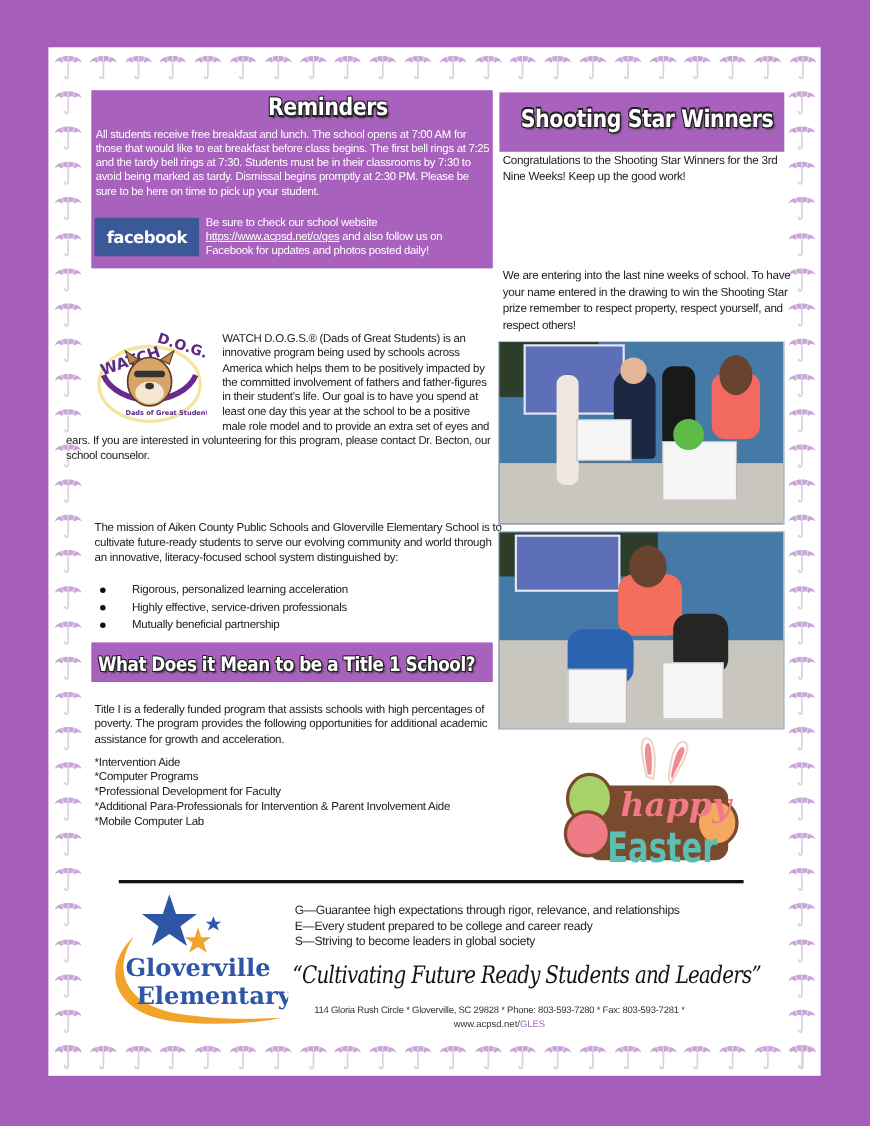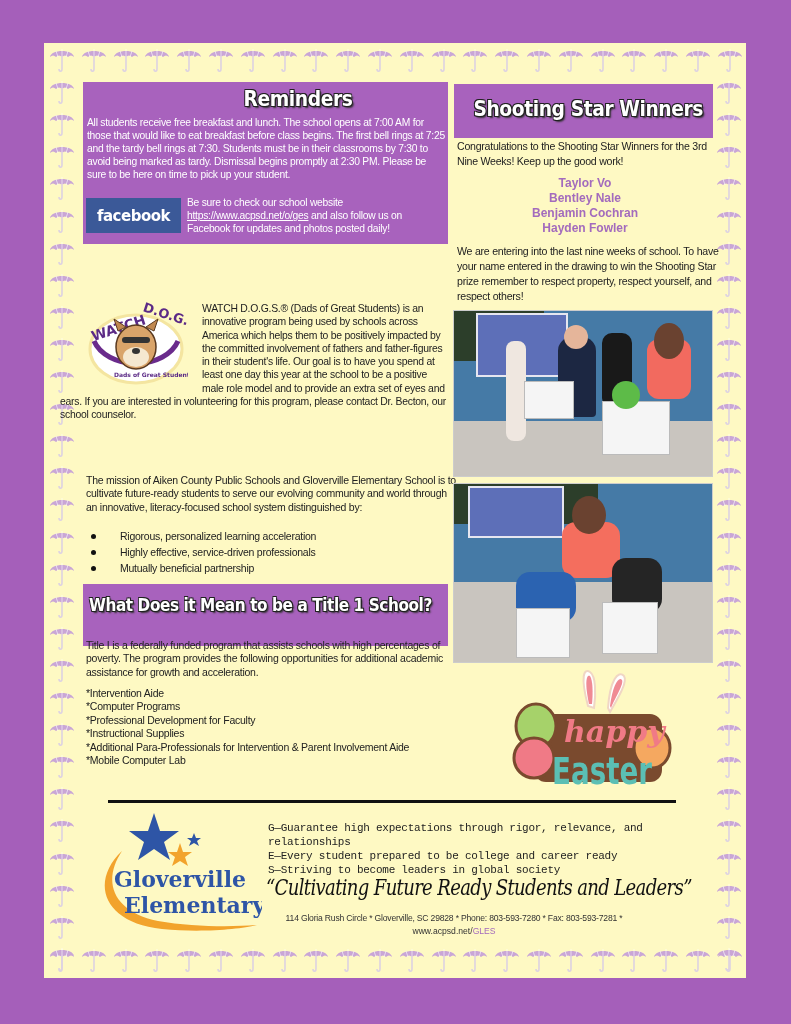--- a/index.html
+++ b/index.html
@@ -1,17 +1,17 @@
 <!DOCTYPE html>
 <html><head>
 <meta charset="utf-8">
 <style>
   html,body{margin:0;padding:0;}
   body{width:791px;height:1024px;background:#a55fba;position:relative;overflow:hidden;font-family:"Liberation Sans",sans-serif;}
-  .page{position:absolute;left:44px;top:43px;width:702px;height:935px;background:#fef9c3;}
+  .page{position:absolute;left:44px;top:43px;width:702px;height:935px;background:#ffffff;}
   .umb{position:absolute;width:26px;height:28px;}
   .umb svg{width:26px;height:28px;display:block;}
   .panel{position:absolute;background:#a862bd;}
   .headtitle{font-family:"DejaVu Sans",sans-serif;font-weight:bold;color:#fff;
     text-shadow:1px 1px 0 #222,-1px -1px 0 #222,1px -1px 0 #222,-1px 1px 0 #222,2px 2px 2px #333;
     letter-spacing:-0.5px;transform:scaleX(0.85);transform-origin:left center;white-space:nowrap;}
   .body-txt{font-family:"Liberation Sans",sans-serif;font-size:10.5px;line-height:13.4px;color:#222;letter-spacing:-0.25px;}
   .wt{color:#fff;}
   a.lnk{color:#fff;text-decoration:underline;}
   .winner{color:#a36bbd;font-weight:bold;font-size:12px;line-height:15px;text-align:center;}
@@ -757,43 +757,36 @@
     <span style="float:left;width:142px;height:92px;"></span><span>WATCH D.O.G.S.® (Dads of Great Students) is an innovative program being used by schools across America which helps them to be positively impacted by the committed involvement of fathers and father-figures in their student's life. Our goal is to have you spend at least one day this year at the school to be a positive male role model and to provide an extra set of eyes and ears.  If you are interested in volunteering for this program, please contact Dr. Becton, our school counselor.</span>
   </div>
 
   <div class="body-txt" style="position:absolute;left:42px;top:431px;width:370px;">The mission of Aiken County Public Schools and Gloverville Elementary School is to cultivate future-ready students to serve our evolving community and world through an innovative, literacy-focused school system distinguished by:</div>
   <ul class="bul body-txt" style="position:absolute;left:42px;top:487px;width:360px;">
     <li style="margin-bottom:2.5px;">Rigorous, personalized learning acceleration</li>
     <li style="margin-bottom:2.5px;">Highly effective, service-driven professionals</li>
     <li>Mutually beneficial partnership</li>
   </ul>
 
-  <div class="panel" style="left:39px;top:541px;width:365px;height:62px;">
+  <div class="panel" style="left:39px;top:541px;width:365px;height:36px;">
     <div class="headtitle" style="position:absolute;left:6px;top:10px;font-size:18px;">What Does it Mean to be a Title 1 School?</div>
   </div>
   <div class="body-txt" style="position:absolute;left:42px;top:596px;width:360px;">Title I is a federally funded program that assists schools with high percentages of poverty.  The program provides the following opportunities for additional academic assistance for growth and acceleration.</div>
   <div class="body-txt" style="position:absolute;left:42px;top:644px;width:360px;">
     <div>*Intervention Aide</div>
     <div>*Computer Programs</div>
     <div>*Professional Development for Faculty</div>
-    <div>*Instructional Supplies</div>
     <div>*Additional Para-Professionals for Intervention &amp; Parent Involvement Aide</div>
     <div>*Mobile Computer Lab</div>
   </div>
 
   <div class="panel" style="left:410px;top:41px;width:259px;height:54px;">
     <div class="headtitle" style="position:absolute;left:0;width:259px;top:12px;font-size:22px;text-align:center;transform-origin:center;">Shooting Star Winners</div>
   </div>
   <div class="body-txt" style="position:absolute;left:413px;top:96px;width:258px;font-size:10.6px;line-height:14.5px;">Congratulations to the Shooting Star Winners for the 3rd Nine Weeks!  Keep up the good work!</div>
-  <div style="position:absolute;left:410px;top:133px;width:262px;">
-    <div class="winner">Taylor Vo</div>
-    <div class="winner">Bentley Nale</div>
-    <div class="winner">Benjamin Cochran</div>
-    <div class="winner">Hayden Fowler</div>
-  </div>
   <div class="body-txt" style="position:absolute;left:413px;top:201px;width:262px;font-size:10.6px;line-height:15px;">We are entering into the last nine weeks of school. To have your name entered in the drawing to win the Shooting Star prize remember to respect property, respect yourself, and respect others!</div>
 
   <div class="photo" style="left:409px;top:267px;width:258px;height:165px;background:#3f6d96;">
     <div style="position:absolute;left:0;top:0;width:100%;height:110px;background:#457aa6;"></div>
     <div style="position:absolute;left:0;top:110px;width:100%;height:55px;background:#c9c5bf;"></div>
     <div style="position:absolute;left:0;top:0;width:35%;height:50px;background:#2c3e2a;"></div>
     <div style="position:absolute;left:22px;top:2px;width:88px;height:60px;background:#5d6fb8;border:2px solid #e6e6f0;"></div>
     <div style="position:absolute;left:52px;top:30px;width:20px;height:100px;background:#efe7e0;border-radius:8px;"></div>
     <div style="position:absolute;left:104px;top:26px;width:38px;height:80px;background:#1c2742;border-radius:14px 14px 4px 4px;"></div>
     <div style="position:absolute;left:110px;top:14px;width:24px;height:24px;background:#e5b59a;border-radius:50%;"></div>
@@ -839,21 +832,21 @@
     <svg width="170" height="125" viewBox="0 0 170 125">
       <path d="M30,40 C-2,70 10,112 70,118 C110,122 150,118 165,114 C140,116 100,116 66,110 C20,100 10,70 30,40 Z" fill="#f2a32c"></path>
       <polygon points="62,2 68,20 87,20 72,31 78,49 62,38 46,49 52,31 37,20 56,20" fill="#2e55a6"></polygon>
       <polygon points="88,32 91,41 100,41 93,46 96,55 88,50 80,55 83,46 76,41 85,41" fill="#f2a32c"></polygon>
       <polygon points="102,22 104,27 109,27 105,30 107,35 102,32 97,35 99,30 95,27 100,27" fill="#2e55a6"></polygon>
       <text id="logo1" x="22" y="76" font-family="DejaVu Serif" font-weight="bold" font-size="22" fill="#2e55a6">Gloverville</text>
       <text id="logo2" x="32" y="102" font-family="DejaVu Serif" font-weight="bold" font-size="22" fill="#2e55a6">Elementary</text>
     </svg>
   </div>
 
-  <div class="body-txt" style="position:absolute;left:224px;top:778px;width:400px;font-size:11px;line-height:14px;font-family:Liberation Mono, monospace;">
+  <div class="body-txt" style="position:absolute;left:224px;top:778px;width:400px;font-size:11px;line-height:14px;">
     <div>G—Guarantee high expectations through rigor, relevance, and relationships</div>
     <div>E—Every student prepared to be college and career ready</div>
     <div>S—Striving to become leaders in global society</div>
   </div>
 
   <div class="script" style="position:absolute;left:222px;top:832px;">“Cultivating Future Ready Students and Leaders”</div>
 
   <div style="position:absolute;left:200px;top:870px;width:420px;text-align:center;font-size:8.6px;color:#333;letter-spacing:-0.2px;">114 Gloria Rush Circle * Gloverville, SC 29828 * Phone: 803-593-7280 * Fax: 803-593-7281 *</div>
   <div style="position:absolute;left:200px;top:883px;width:420px;text-align:center;font-size:8.6px;color:#333;">
     <span>www.acpsd.net/</span><span style="color:#a36bbd;">GLES</span>

